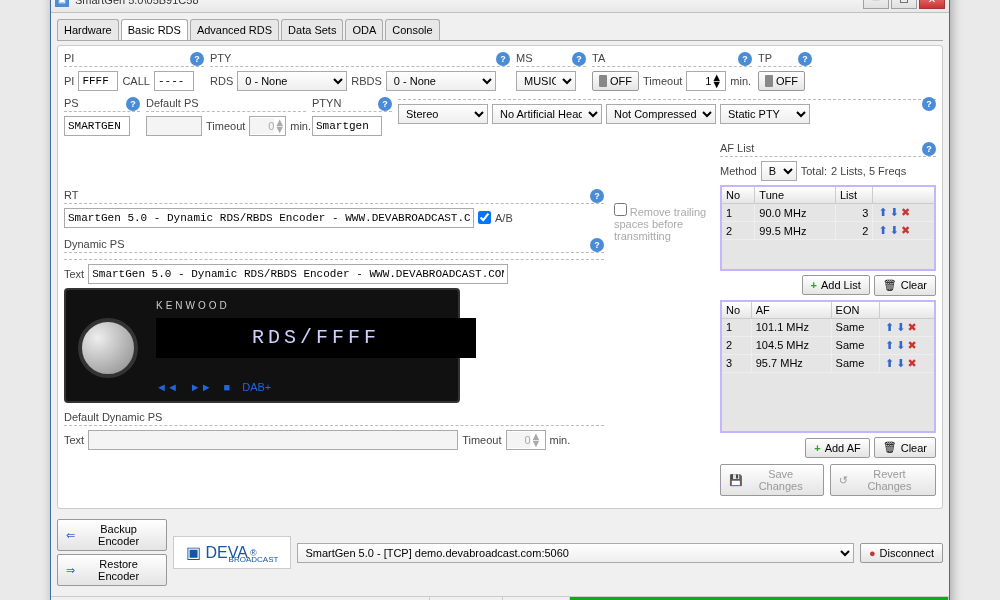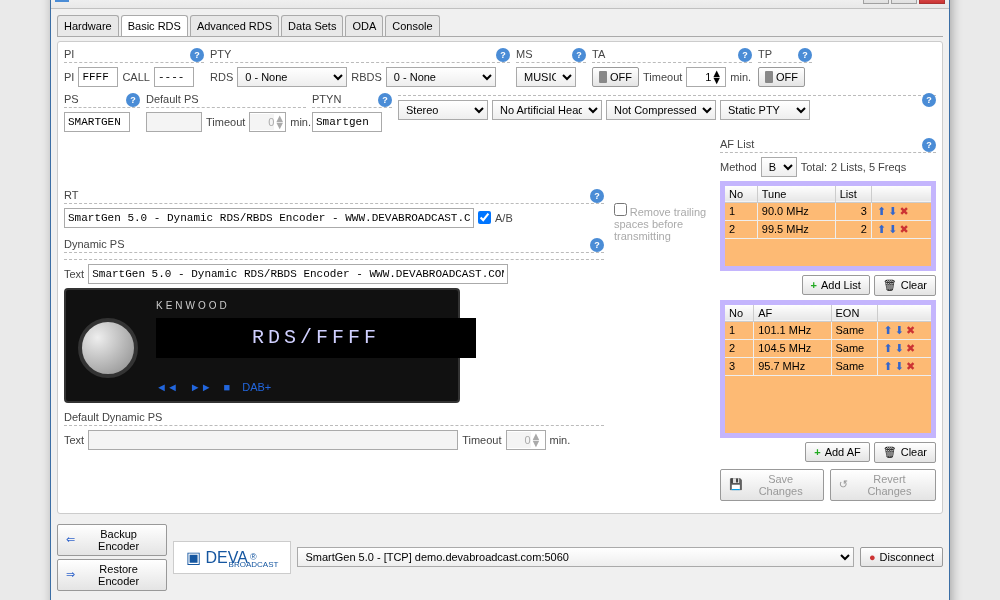--- a/index.html
+++ b/index.html
@@ -27,21 +27,21 @@
 .group-wrap{position:relative}
 .togglebtn{display:inline-flex;align-items:center;gap:3px;border:1px solid #999;background:linear-gradient(to bottom,#fff,#e4e4e4);padding:2px 6px;height:20px;cursor:pointer;border-radius:2px}
 .led{width:8px;height:12px;border-radius:1px}
 .led.on{background:#3c3}
 .led.off{background:#888}
 .radio-img{width:396px;height:115px;background:#111;border:2px solid #333;border-radius:4px;position:relative;margin-top:4px}
 .radio-knob{width:60px;height:60px;border-radius:50%;background:radial-gradient(circle at 30% 30%,#eee,#888);position:absolute;left:12px;top:28px;border:4px solid #333}
 .radio-display{position:absolute;left:90px;top:28px;width:320px;height:40px;background:#000;color:#d0d0ff;font-family:'Courier New',monospace;font-size:20px;letter-spacing:4px;display:flex;align-items:center;justify-content:center}
 .radio-brand{position:absolute;left:90px;top:10px;color:#ccc;font-size:10px;letter-spacing:3px}
 .radio-bottom{position:absolute;bottom:4px;left:90px;right:10px;height:20px;display:flex;gap:12px;color:#2266dd;font-size:8px;align-items:center}
-table.af{width:100%;border-collapse:collapse;border:5px solid #c4b5fd;background:#fdba74}
+table.af{width:100%;border-collapse:collapse;border:2px solid #c4b5fd;background:#e5e5e5}
 table.af th{background:linear-gradient(to bottom,#fff,#e6e6e6);border:1px solid #ccc;padding:2px 4px;text-align:left;font-weight:normal}
 table.af td{border:1px solid #eee;padding:2px 4px}
 .icon-btn{display:inline-block;cursor:pointer;margin:0 1px}
 .btn{border:1px solid #999;background:linear-gradient(to bottom,#fff,#e4e4e4);padding:3px 8px;cursor:pointer;border-radius:2px;display:inline-flex;align-items:center;gap:4px}
 .btn:disabled{color:#999}
 .footer{display:flex;align-items:center;gap:6px;padding:4px 0;margin-top:6px}
 .statusbar{display:flex;border-top:1px solid #ccc;background:#f0f0f0}
 .statusbar .cell{padding:2px 10px;border-right:1px solid #ccc}
 .statusbar .connected{background:#1a1;color:#fff;font-weight:bold;flex:1}
 .spinner{width:40px;height:20px;border:1px solid #aaa;display:inline-flex;align-items:center}

